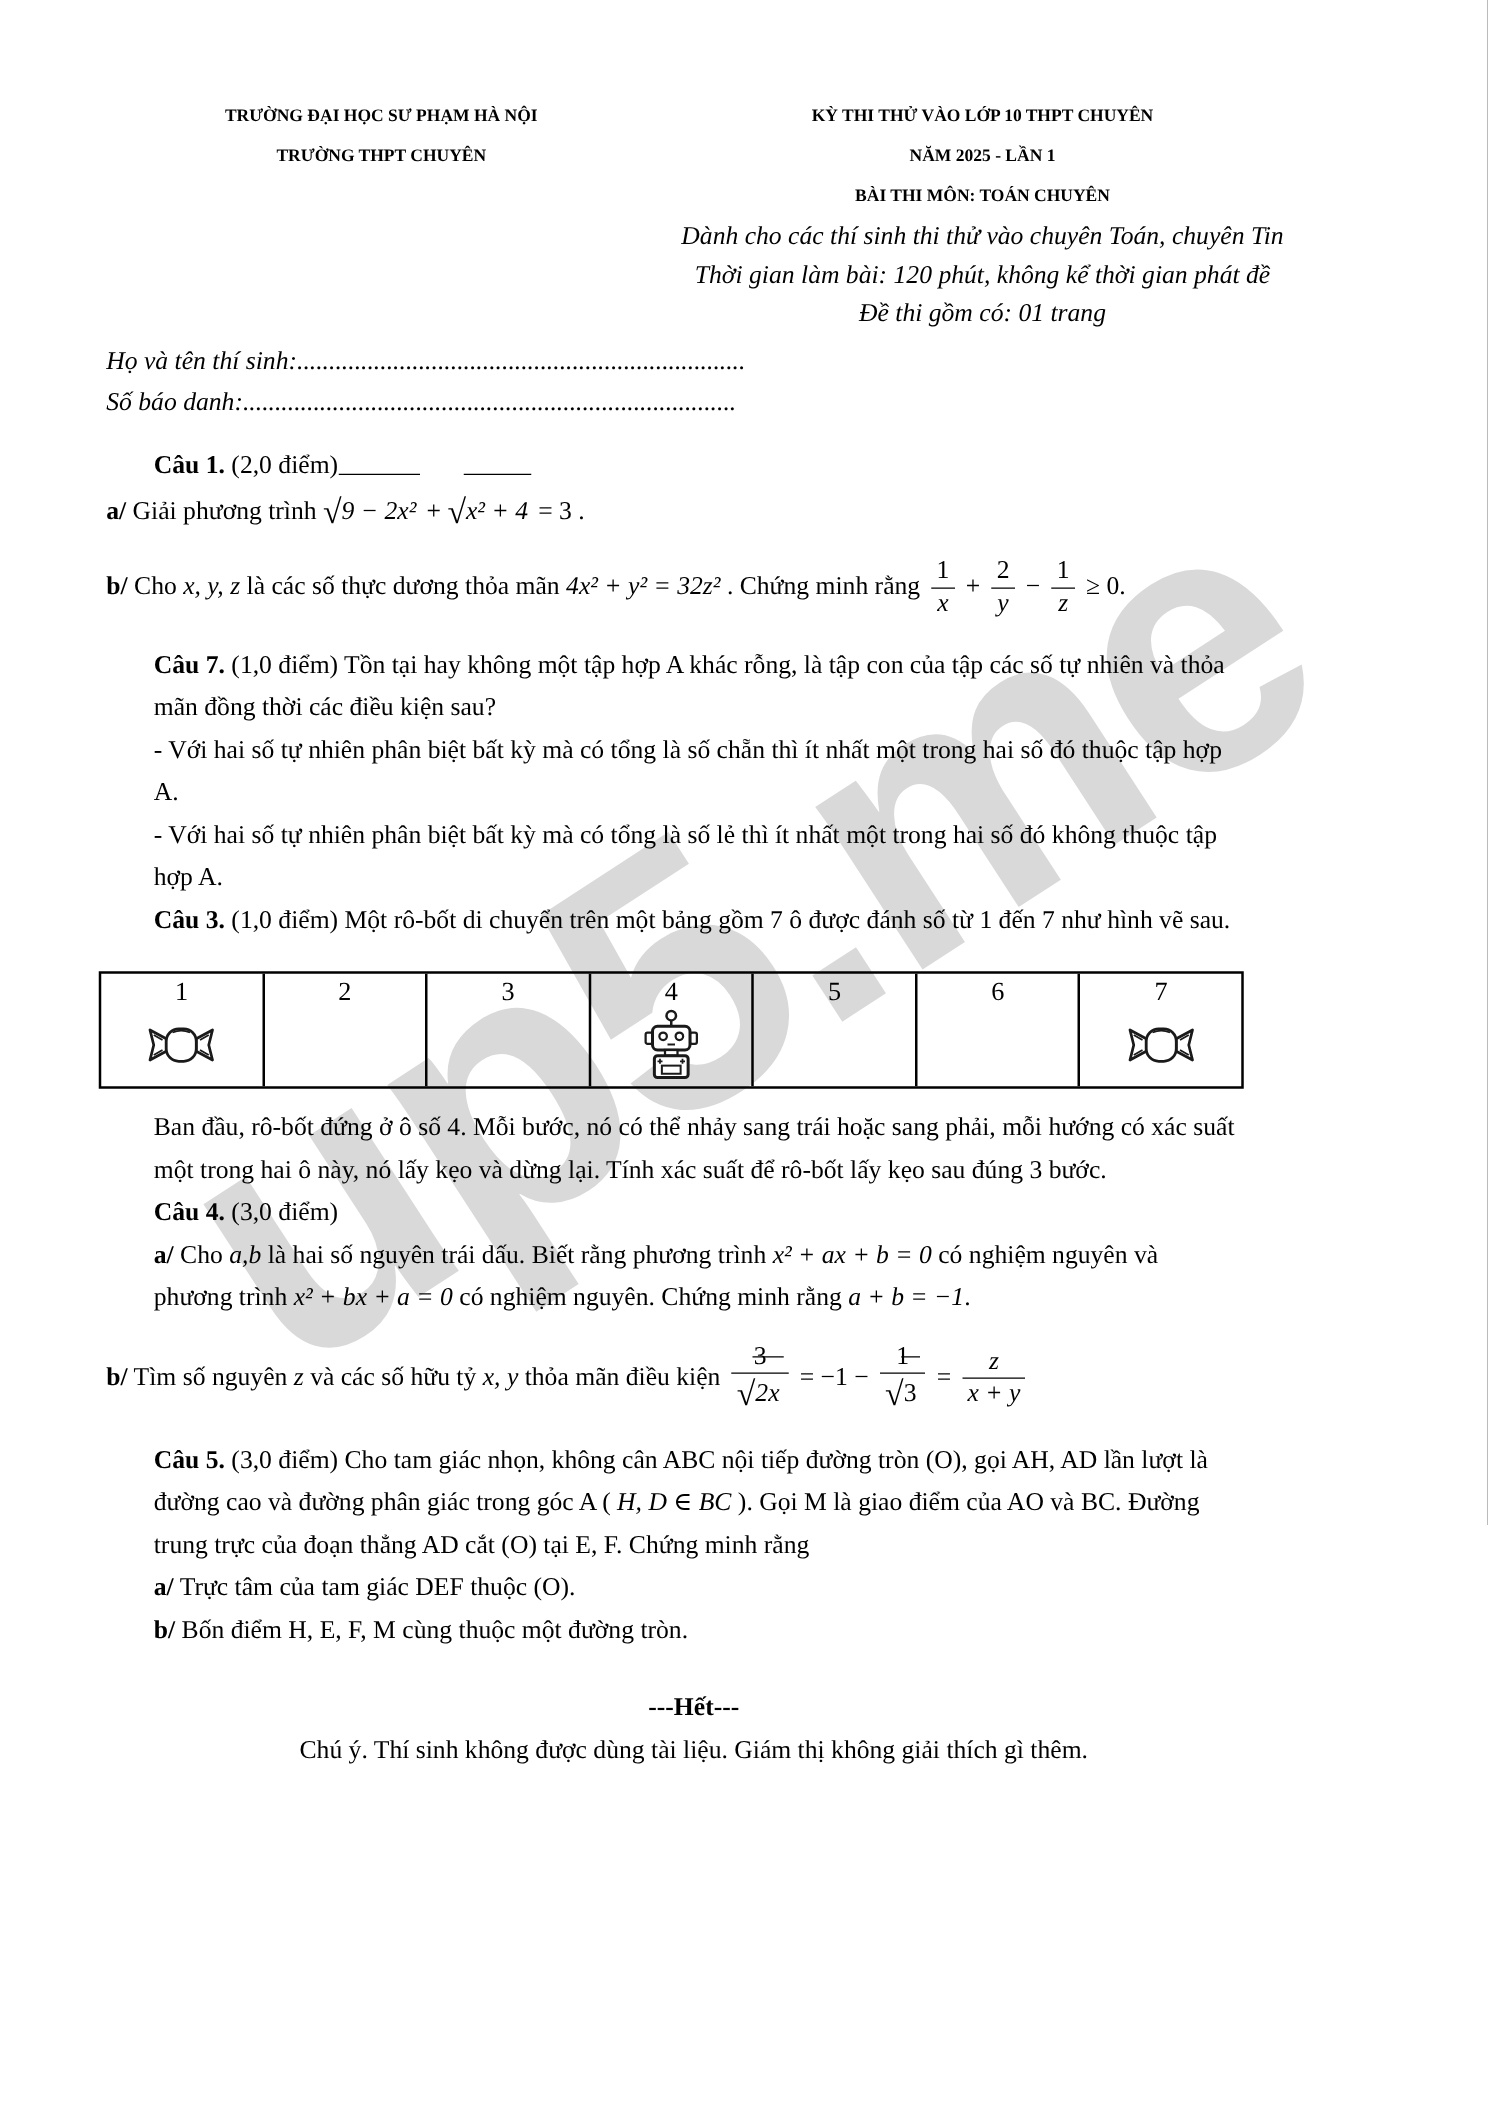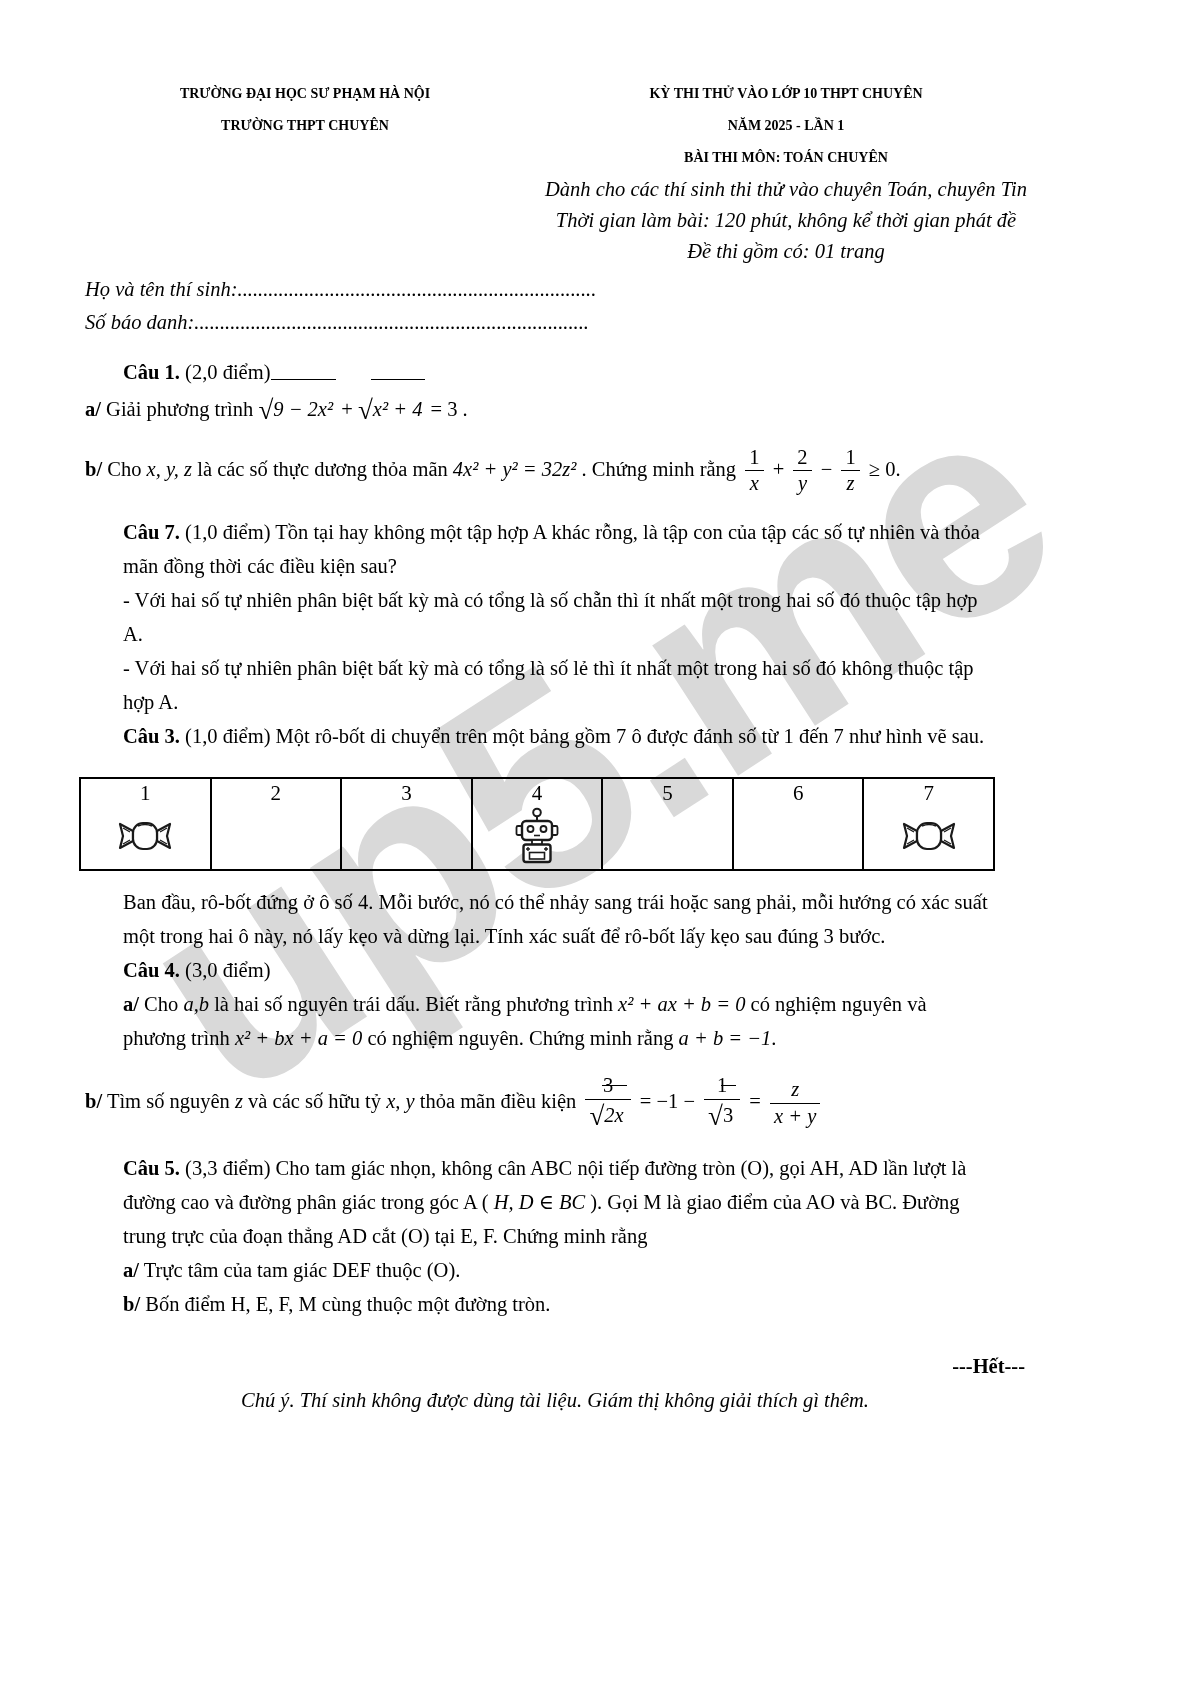--- a/index.html
+++ b/index.html
@@ -46,22 +46,22 @@
   .msqrt { margin:3px 0; }
 
   
   .board { display:flex; width:912px; margin:24px 0 14px -6px; border:2.6px solid #000; background:transparent; }
   .bcell { flex:1; border-left:2px solid #000; height:90px; display:flex; flex-direction:column; align-items:center; }
   .bcell:first-child { border-left:none; }
   .bnum { font-size:21px; line-height:27px; margin-top:1px; }
   .bicon { flex:1; display:flex; align-items:center; justify-content:center; padding-bottom:3px; }
 
   
-  .endline { text-align:right; font-weight:bold; margin-top:28px; line-height:34px; }
-  .footnote { text-align:center; font-style:italic; line-height:34px; }
+  .endline { text-align:center; font-weight:bold; margin-top:28px; line-height:34px; }
+  .footnote { text-align:center; line-height:34px; }
 </style>
 </head>
 <body>
 
 <div class="page">
   <div class="watermark">up5.me</div>
 
   <div class="content">
 
     <div class="header">
@@ -237,21 +237,21 @@
         <span>= −1 −</span>
         <span class="frac"><span class="num">1</span><span class="den"><span class="sqrt"><span class="inner">3</span></span></span></span>
         <span>=</span>
         <span class="frac"><span class="num math">z</span><span class="den math">x + y</span></span>
       </div>
     </div>
 
     <div class="qblock">
       <div class="pline">
         <span class="b">Câu 5.</span>
-        <span>(3,3 điểm) Cho tam giác nhọn, không cân ABC nội tiếp đường tròn (O), gọi AH, AD lần lượt là</span>
+        <span>(3,0 điểm) Cho tam giác nhọn, không cân ABC nội tiếp đường tròn (O), gọi AH, AD lần lượt là</span>
       </div>
       <div class="pline">
         <span>đường cao và đường phân giác trong góc A (</span>
         <span class="math">H, D ∈ BC</span>
         <span>). Gọi M là giao điểm của AO và BC. Đường</span>
       </div>
       <div class="pline">trung trực của đoạn thẳng AD cắt (O) tại E, F. Chứng minh rằng</div>
       <div class="pline">
         <span class="b">a/</span>
         <span>Trực tâm của tam giác DEF thuộc (O).</span>

